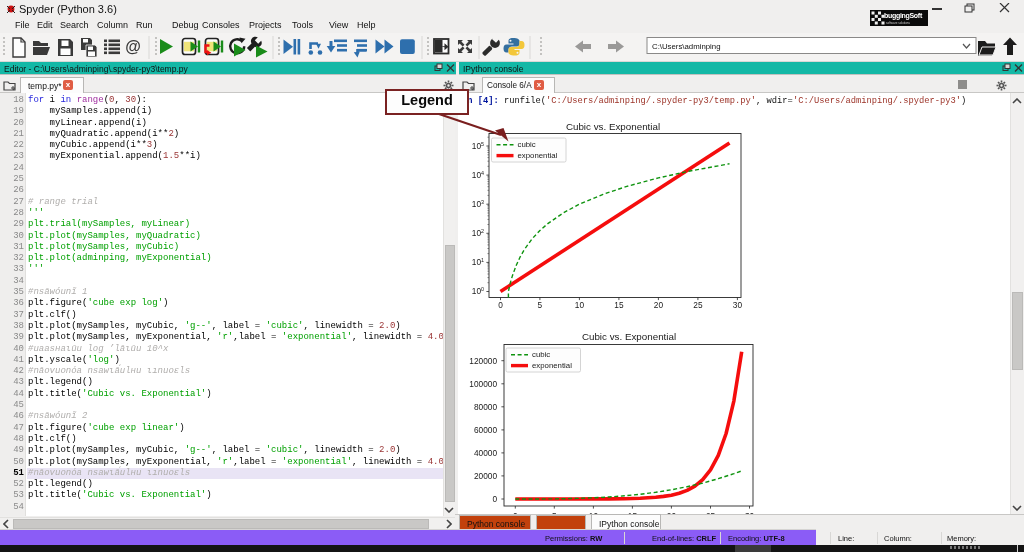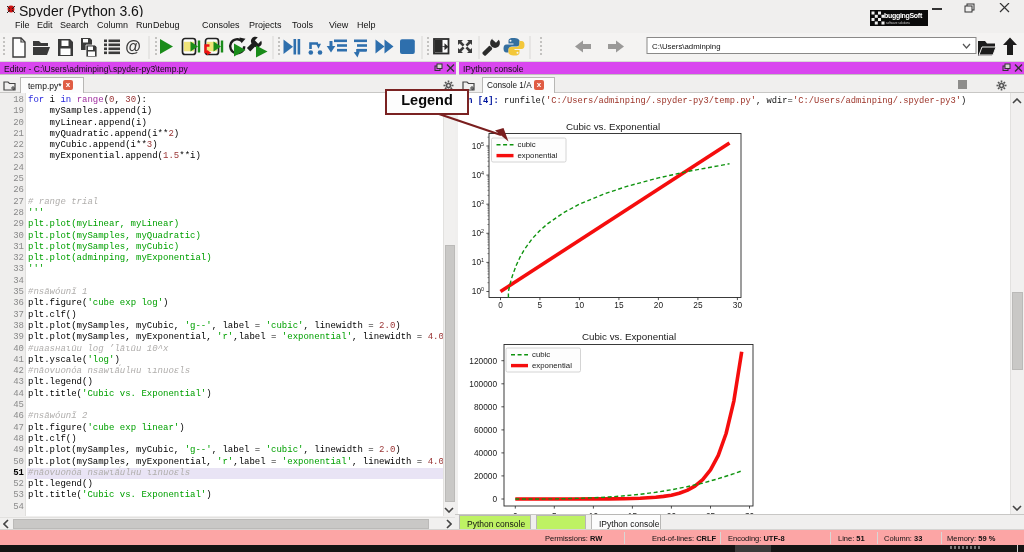--- a/index.html
+++ b/index.html
@@ -1,54 +1,54 @@
 <!DOCTYPE html>
 <html><head><meta charset="utf-8">
 <style>
 *{margin:0;padding:0;box-sizing:border-box}
 html,body{width:1024px;height:552px;overflow:hidden;background:#f0efee;font-family:"Liberation Sans",sans-serif}
 #app{position:absolute;left:0;top:0;width:1024px;height:552px}
 .abs{position:absolute}
 
 #titlebar{left:0;top:0;width:1024px;height:17px;background:#f0efee}
-#titletext{left:19px;top:3px;font-size:14px;color:#111}
+#titletext{left:19px;top:3px;font-size:11px;color:#111}
 
 #menubar{left:0;top:17px;width:1024px;height:16px;background:#f0efee;font-size:9px;color:#111}
 .mi{position:absolute;top:3px}
 
 #toolbar{left:0;top:33px;width:1024px;height:29px;background:#f4f3f2;border-bottom:1px solid #d9d8d6}
 
-.phead{top:62px;height:13px;background:#d946ef;border-bottom:1px solid #c2c1bf;font-size:8.5px;color:#111}
+.phead{top:62px;height:13px;background:#14b8a6;border-bottom:1px solid #c2c1bf;font-size:8.5px;color:#111}
 .phead .ptext{position:absolute;left:4px;top:2px}
 
 .tabbar{top:75px;height:18px;background:#f0efee;border-bottom:1px solid #c8c7c5}
 .tab{position:absolute;background:#fcfcfc;border:1px solid #b8b7b5;border-bottom:none;font-size:8.5px;color:#111}
 .xbadge{position:absolute;width:10px;height:10px;background:#e05d44;border-radius:2px;color:#fff;font-size:8px;font-weight:bold;text-align:center;line-height:9px}
 
 #edarea{left:0;top:93px;width:443px;height:423px;background:#fff;overflow:hidden}
 #gutter{left:0;top:93px;width:26px;height:423px;background:#efeeed;border-right:1px solid #e0dfdd}
 pre.code{font-family:"Liberation Mono",monospace;font-size:9px;line-height:11.3px;color:#000}
 #gutter pre{position:absolute;right:1px;top:2px;color:#8a8a8a}
 #codepre{position:absolute;left:1px;top:2px;white-space:pre}
 .kw{color:#2626dd}.bi{color:#a030a0}.num{color:#993333}.str{color:#00a000}.cm{color:#b0aeac;font-style:italic}
 #hlline{left:27px;top:467.9px;width:416px;height:11.3px;background:#e9e4f5}
 
 .sb{background:#f1f0ef}
 .sbthumb{position:absolute;background:#c9c8c6;border:1px solid #bbbab8}
 
 #conarea{left:458px;top:93px;width:552px;height:421px;background:#fff;overflow:hidden}
 .mono{font-family:"Liberation Mono",monospace}
 
-#statusbar{left:0;top:529px;width:1024px;height:16px;background:#fca5a5;border-top:1px solid #d5d4d2;font-size:7.5px;color:#111}
+#statusbar{left:0;top:529px;width:816px;height:16px;background:#8b5cf6;border-top:1px solid #d5d4d2;font-size:7.5px;color:#111}
 .st{position:absolute;top:4px}
 .ssep{position:absolute;top:2px;width:1px;height:12px;background:#d8d7d5}
 #blackstrip{left:0;top:545px;width:1024px;height:7px;background:#141414}
 
 #btabs{left:455px;top:514px;width:569px;height:15px;background:#f0efee;border-top:1px solid #c8c7c5;font-size:8.5px}
-.btab{position:absolute;height:14px;background:#bef264;border:1px solid #b8b7b5;border-bottom:none;color:#111;font-size:8.5px}
+.btab{position:absolute;height:14px;background:#c2410c;border:1px solid #b8b7b5;border-bottom:none;color:#111;font-size:8.5px}
 </style></head>
 <body>
 <div id="app">
 
 <div class="abs" id="titlebar"></div>
 <svg class="abs" style="left:6px;top:4px" width="10" height="10" viewBox="0 0 10 10">
       <circle cx="5" cy="5" r="3.4" fill="#c11"></circle>
       <path d="M1 2 L4 5 M9 2 L6 5 M1 9 L4 6 M9 9 L6 6" stroke="#222" stroke-width="1"></path>
     </svg>
 <div class="abs" id="titletext">Spyder (Python 3.6)</div>
@@ -77,21 +77,21 @@
     </svg>
 <div class="abs" style="left:884px;top:12px;color:#fff;font-size:7px;font-weight:bold;letter-spacing:-0.3px;z-index:7">buggingSoft</div>
 <div class="abs" style="left:886px;top:21px;color:#ccc;font-size:3px;z-index:7">software solutions</div>
 
 <div class="abs" id="menubar">
 <span class="mi" style="left:15px">File</span>
 <span class="mi" style="left:37px">Edit</span>
 <span class="mi" style="left:60px">Search</span>
 <span class="mi" style="left:97px">Column</span>
 <span class="mi" style="left:136px">Run</span>
-<span class="mi" style="left:153px">Debug</span>
+<span class="mi" style="left:172px">Debug</span>
 <span class="mi" style="left:202px">Consoles</span>
 <span class="mi" style="left:249px">Projects</span>
 <span class="mi" style="left:292px">Tools</span>
 <span class="mi" style="left:329px">View</span>
 <span class="mi" style="left:357px">Help</span>
 </div>
 
 <div class="abs" id="toolbar"></div>
 <svg class="abs" style="left:0;top:33px" width="1024" height="29" viewBox="0 0 1024 29" font-family="Liberation Sans, sans-serif">
 <line x1="4" y1="4" x2="4" y2="24" stroke="#c3c2c0" stroke-width="2" stroke-dasharray="2 2"></line>
@@ -268,21 +268,21 @@
     mySamples.append(i)
     myLinear.append(i)
     myQuadratic.append(i**<span class="num">2</span>)
     myCubic.append(i**<span class="num">3</span>)
     myExponential.append(<span class="num">1.5</span>**i)
 
 
 
 <span class="cm"># range trial</span>
 <span class="str">'''</span>
-<span class="str">plt.plot(myLinear, myLinear)</span>
+<span class="str">plt.trial(mySamples, myLinear)</span>
 <span class="str">plt.plot(mySamples, myQuadratic)</span>
 <span class="str">plt.plot(mySamples, myCubic)</span>
 <span class="str">plt.plot(adminping, myExponential)</span>
 <span class="str">'''</span>
 
 <span class="cm">#nsāwóunĩ 1</span>
 plt.figure(<span class="str">'cube exp log'</span>)
 plt.clf()
 plt.plot(mySamples, myCubic, <span class="str">'g--'</span>, label = <span class="str">'cubic'</span>, linewidth = <span class="num">2.0</span>)
 plt.plot(mySamples, myExponential, <span class="str">'r'</span>,label = <span class="str">'exponential'</span>, linewidth = <span class="num">4.0</span>)
@@ -318,21 +318,21 @@
     </svg>
 <svg class="abs" style="left:446px;top:519px" width="6" height="10">
       <path d="M1 1 L5 5 L1 9" fill="none" stroke="#444" stroke-width="1.6"></path>
     </svg>
 
 <div class="abs phead" style="left:459px;width:565px">
       <span class="ptext">IPython console</span>
     </div>
 <div class="abs tabbar" style="left:459px;width:565px"></div>
 <div class="abs tab" style="left:482px;top:77px;width:73px;height:16px">
-      <span style="position:absolute;left:4px;top:3px;font-size:8.2px">Console 1/A</span>
+      <span style="position:absolute;left:4px;top:3px;font-size:8.2px">Console 6/A</span>
     </div>
 <div class="abs xbadge" style="left:534px;top:80px">x</div>
 <div class="abs" style="left:958px;top:80px;width:9px;height:9px;background:#8e8d8b"></div>
 <svg class="abs" style="left:1001px;top:63px" width="22" height="11">
       <rect x="2" y="3" width="5" height="4.5" fill="none" stroke="#333" stroke-width="1"></rect>
       <rect x="4" y="1" width="5" height="4.5" fill="#d8d7d5" stroke="#333" stroke-width="1"></rect>
       <path d="M14 1.5 L21 8.5 M21 1.5 L14 8.5" stroke="#333" stroke-width="1.3"></path>
     </svg>
 <svg class="abs" style="left:462px;top:79px" width="14" height="13">
       <path d="M1 3 h4 l1.5 1.5 H12 V11 H1 z" fill="none" stroke="#444" stroke-width="1.2"></path>

